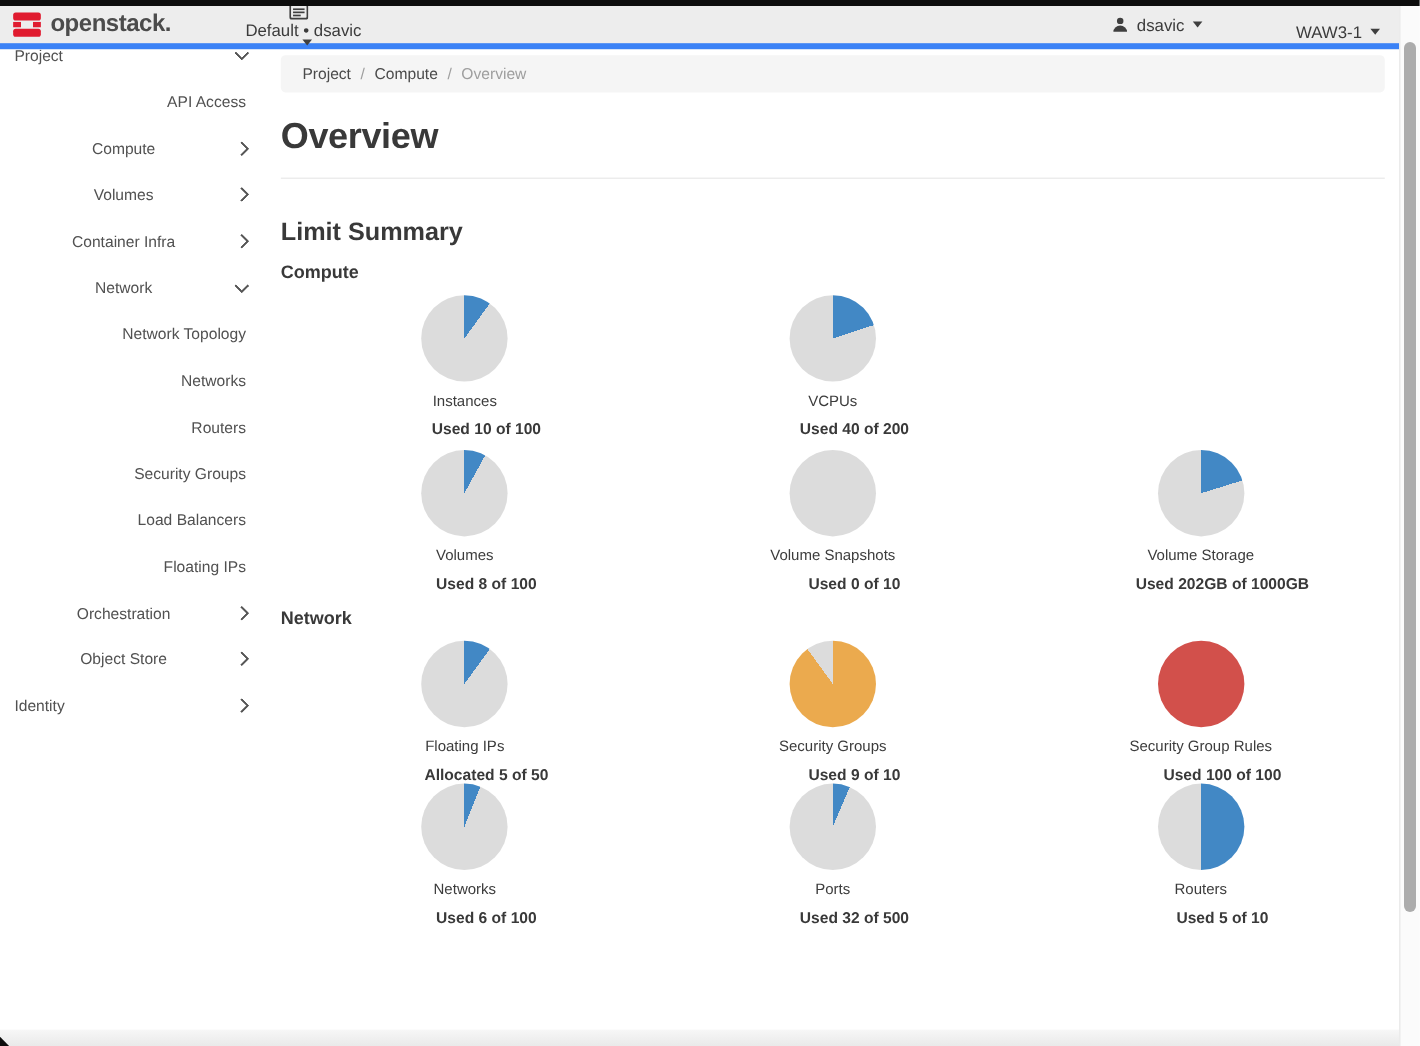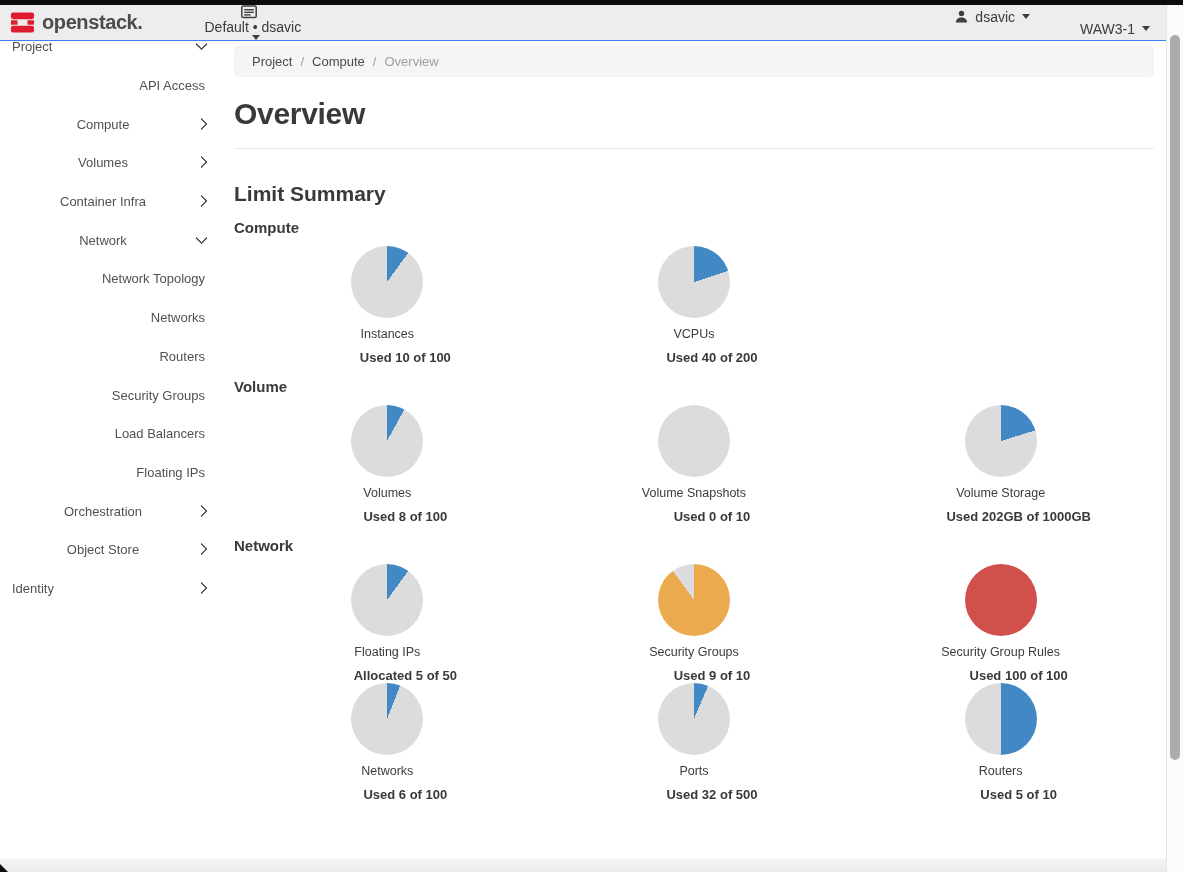--- a/index.html
+++ b/index.html
@@ -14,26 +14,26 @@
                clip-path:polygon(0 0,0 100%,100% 100%); z-index:41; }
 
   
   .scroll-track { position:absolute; top:5px; right:0; bottom:0; width:17px; background:#fbfbfb;
                   border-left:1px solid #e6e6e6; z-index:45; }
   .scroll-thumb { position:absolute; top:30px; left:3px; width:10px; height:725px;
                   background:#acacac; border-radius:6px; }
 
   
   .navbar { position:absolute; top:5px; left:0; right:17px; height:36px; background:#ededed;
-            border-bottom:1px solid #3b82f6; display:flex; align-items:center; z-index:30; }
+            border-bottom:5px solid #3b82f6; display:flex; align-items:center; z-index:30; }
   .brand { display:flex; align-items:center; margin-left:10px; }
   .brand-text { font-size:20px; font-weight:bold; color:#4c4c4c; letter-spacing:-0.4px; margin-left:7px; }
   .nav-menu { display:flex; align-items:center; font-size:14px; color:#3b3b3b; cursor:pointer; }
   .ctx-switcher { margin-left:62px;flex-direction:column; }
-  .nav-right { margin-left:auto; display:flex; align-items:flex-start; }
+  .nav-right { margin-left:auto; display:flex; align-items:center;gap:28px; }
   .region-menu { margin-left:50px; margin-right:16px;margin-top:12px; }
   .caret { display:inline-block; width:0; height:0; border-left:4px solid transparent;
            border-right:4px solid transparent; border-top:5px solid #3f3f3f; margin-left:7px; }
   .nav-icon { margin-right:7px; display:inline-flex; }
 
   
   .sidebar { position:absolute; top:41px; left:0; width:228px; bottom:14px; background:#fff;
              overflow:hidden; padding-top:0; }
   .side-list { margin-top:-14px; }
   .side-item { position:relative; height:38.7px; font-size:13px; color:#515151; cursor:pointer; }
@@ -184,21 +184,20 @@
           <div class="pie" style="background: conic-gradient(rgb(66, 136, 197) 0deg, rgb(66, 136, 197) 10%, rgb(220, 220, 220) 10%, rgb(220, 220, 220) 100%);"></div>
           <div class="chart-label">Instances</div>
           <div class="chart-caption">Used 10 of 100</div>
         </div>
         <div class="chart-cell">
           <div class="pie" style="background: conic-gradient(rgb(66, 136, 197) 0deg, rgb(66, 136, 197) 20%, rgb(220, 220, 220) 20%, rgb(220, 220, 220) 100%);"></div>
           <div class="chart-label">VCPUs</div>
           <div class="chart-caption">Used 40 of 200</div>
         </div>
       </div>
-      <h3 class="group-heading">Volume</h3>
       <div class="chart-grid">
         <div class="chart-cell">
           <div class="pie" style="background: conic-gradient(rgb(66, 136, 197) 0deg, rgb(66, 136, 197) 8%, rgb(220, 220, 220) 8%, rgb(220, 220, 220) 100%);"></div>
           <div class="chart-label">Volumes</div>
           <div class="chart-caption">Used 8 of 100</div>
         </div>
         <div class="chart-cell">
           <div class="pie" style="background: rgb(220, 220, 220);"></div>
           <div class="chart-label">Volume Snapshots</div>
           <div class="chart-caption">Used 0 of 10</div>

